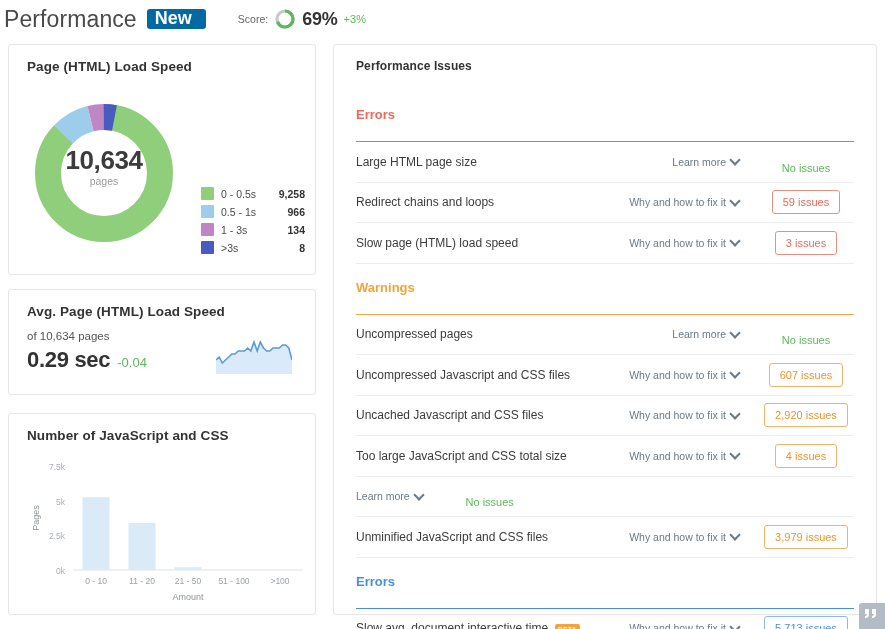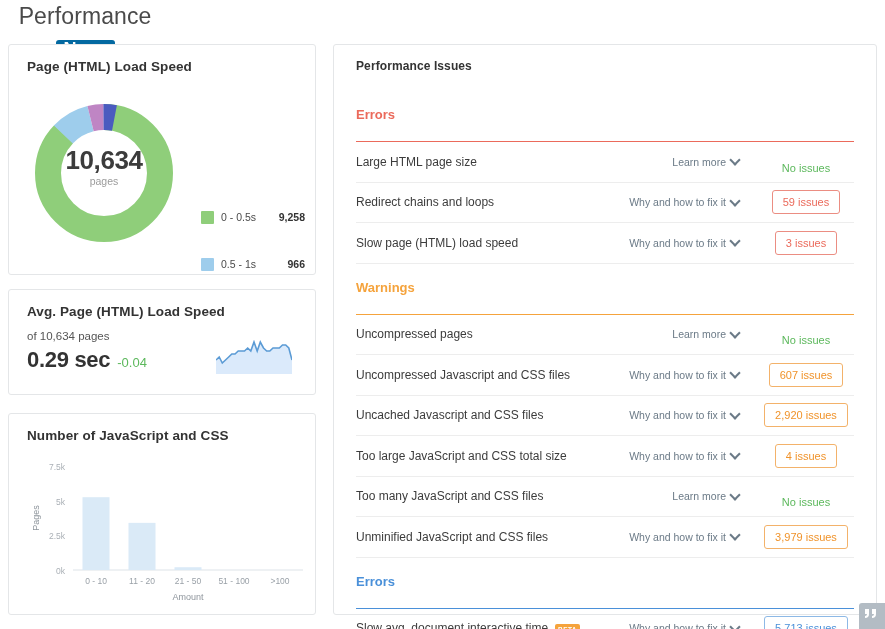--- a/index.html
+++ b/index.html
@@ -17,27 +17,26 @@
   }
   .page {
     position: relative;
     width: 885px;
     height: 629px;
   }
 
   
   .header {
     position: absolute;
-    left: 10px;
+    left: 4px;
     top: 2px;
     height: 34px;
     display: flex;
     align-items: center;
     gap: 10px;
-    flex-direction: column;
   }
   .page-title {
     font-size: 23px;
     font-weight: 400;
     color: #4a4a4a;
     letter-spacing: 0.1px;
     line-height: 28px;
   }
   .badge-new {
     background: #0369a1;
@@ -109,25 +108,24 @@
     color: #9b9b9b;
   }
   .legend {
     position: absolute;
     left: 192px;
     top: 137px;
     width: 104px;
   }
   .legend-row {
     display: flex;
-    align-items: flex-start;
+    align-items: flex-end;
     height: 18px;
     font-size: 10.5px;
     color: #4a4a4a;
-    margin-top: 29px;
   }
   .legend-sw {
     width: 13px; height: 13px;
     border-radius: 1px;
     flex: 0 0 13px;
     margin-right: 7px;
   }
   .legend-lab { flex: 1 1 auto; }
   .legend-val { font-weight: 700; color: #333; text-align: right; }
 
@@ -421,23 +419,20 @@
           <div class="issue-name">
             <span>Too large JavaScript and CSS total size</span>
           </div>
           <a class="issue-link">
             <span>Why and how to fix it</span>
             <span class="chev"></span>
           </a>
           <div class="issue-count"><span class="pill warn">4 issues</span></div>
         </div>
         <div class="issue-row">
-          <div class="issue-name">
-            <span>Too many JavaScript and CSS files</span>
-          </div>
           <a class="issue-link">
             <span>Learn more</span>
             <span class="chev"></span>
           </a>
           <div class="issue-count"><span class="pill none">No issues</span></div>
         </div>
         <div class="issue-row">
           <div class="issue-name">
             <span>Unminified JavaScript and CSS files</span>
           </div>

